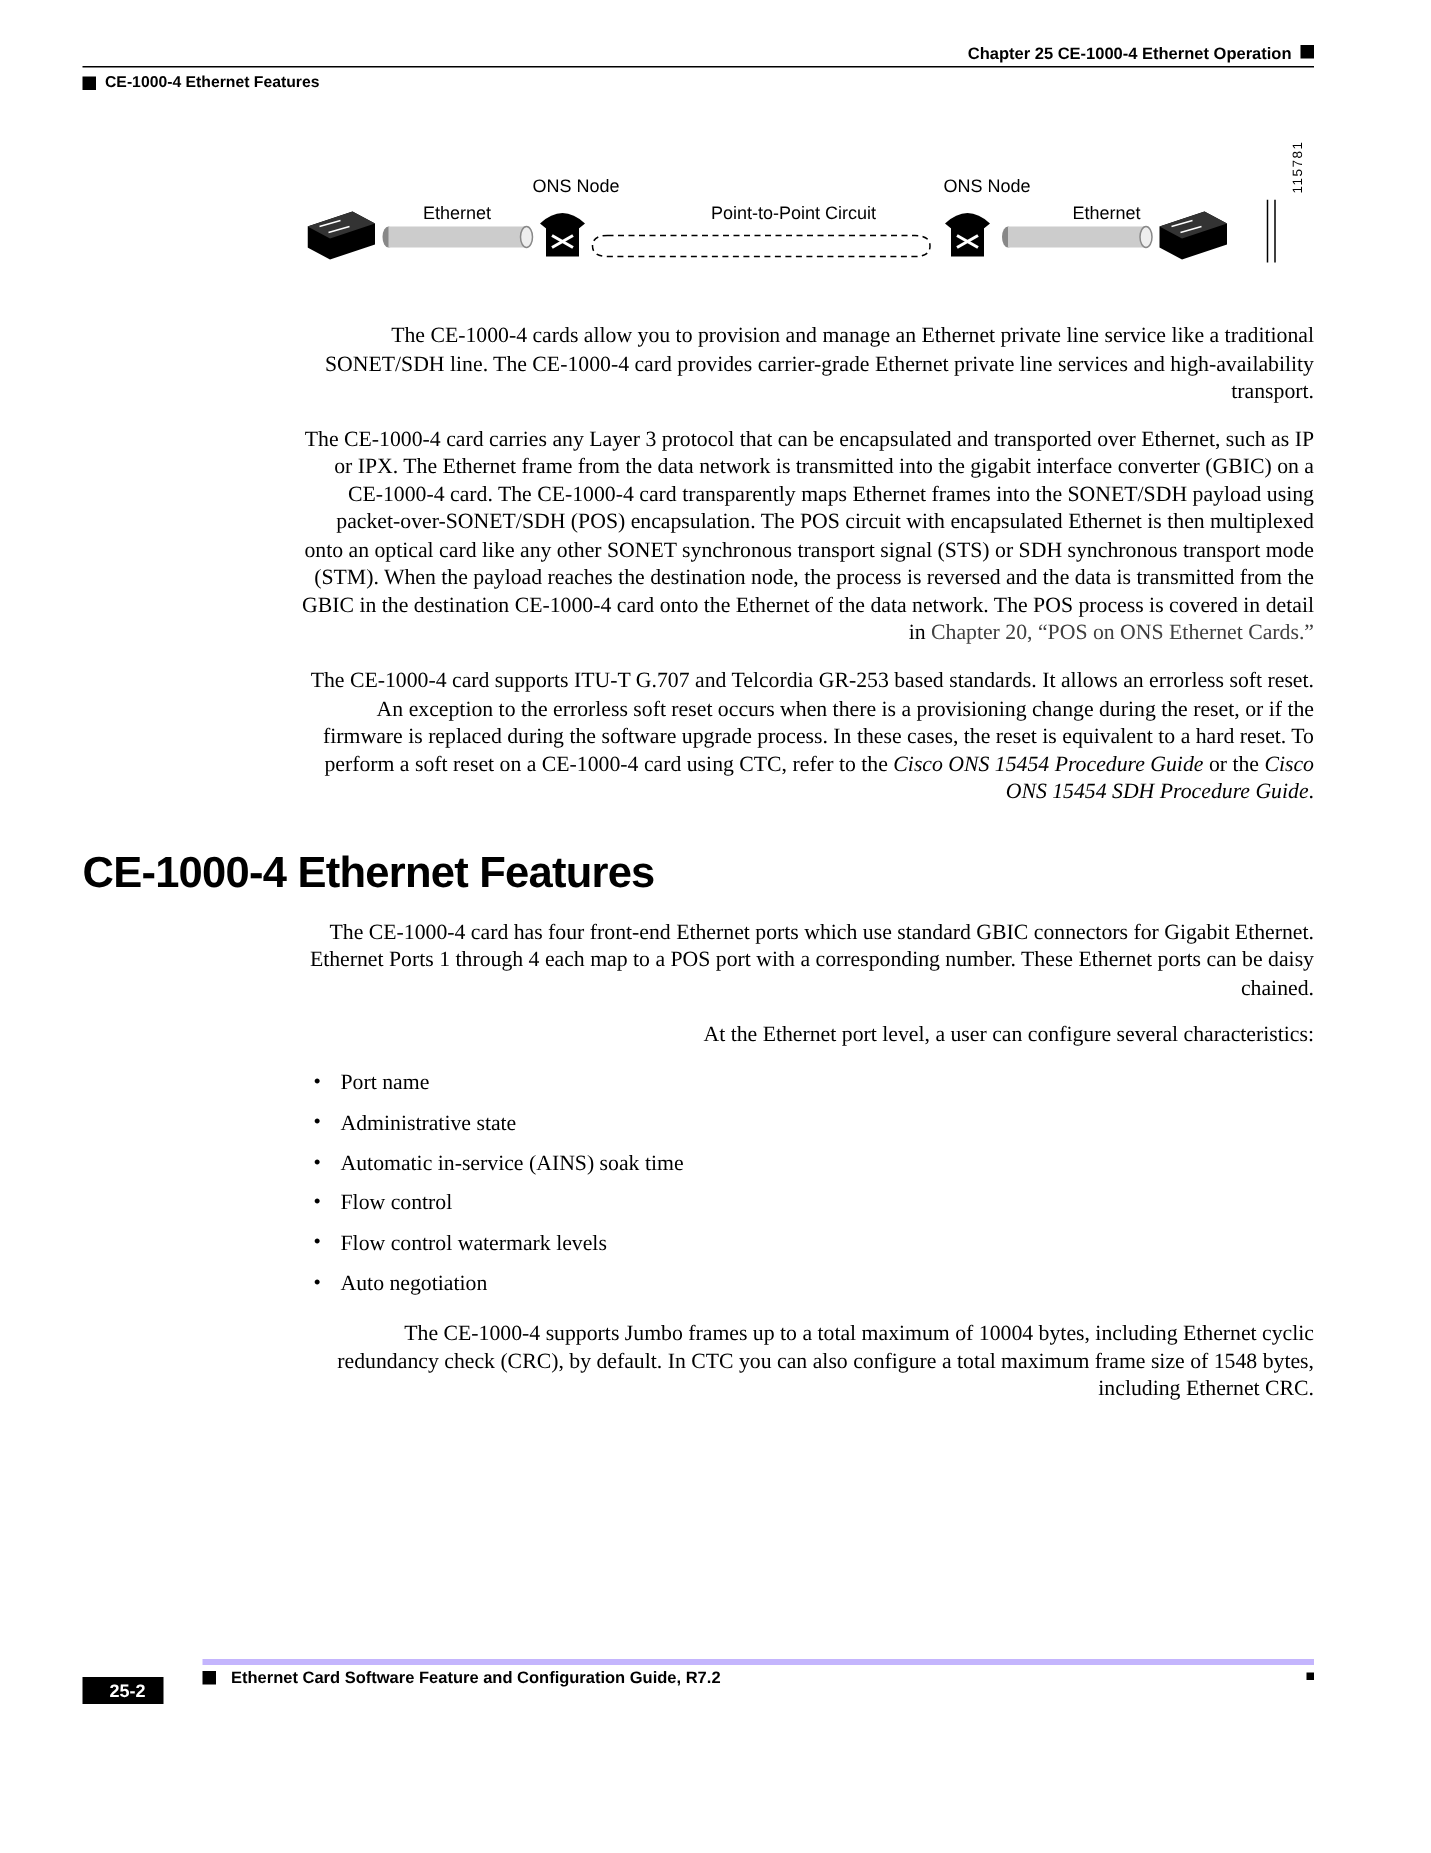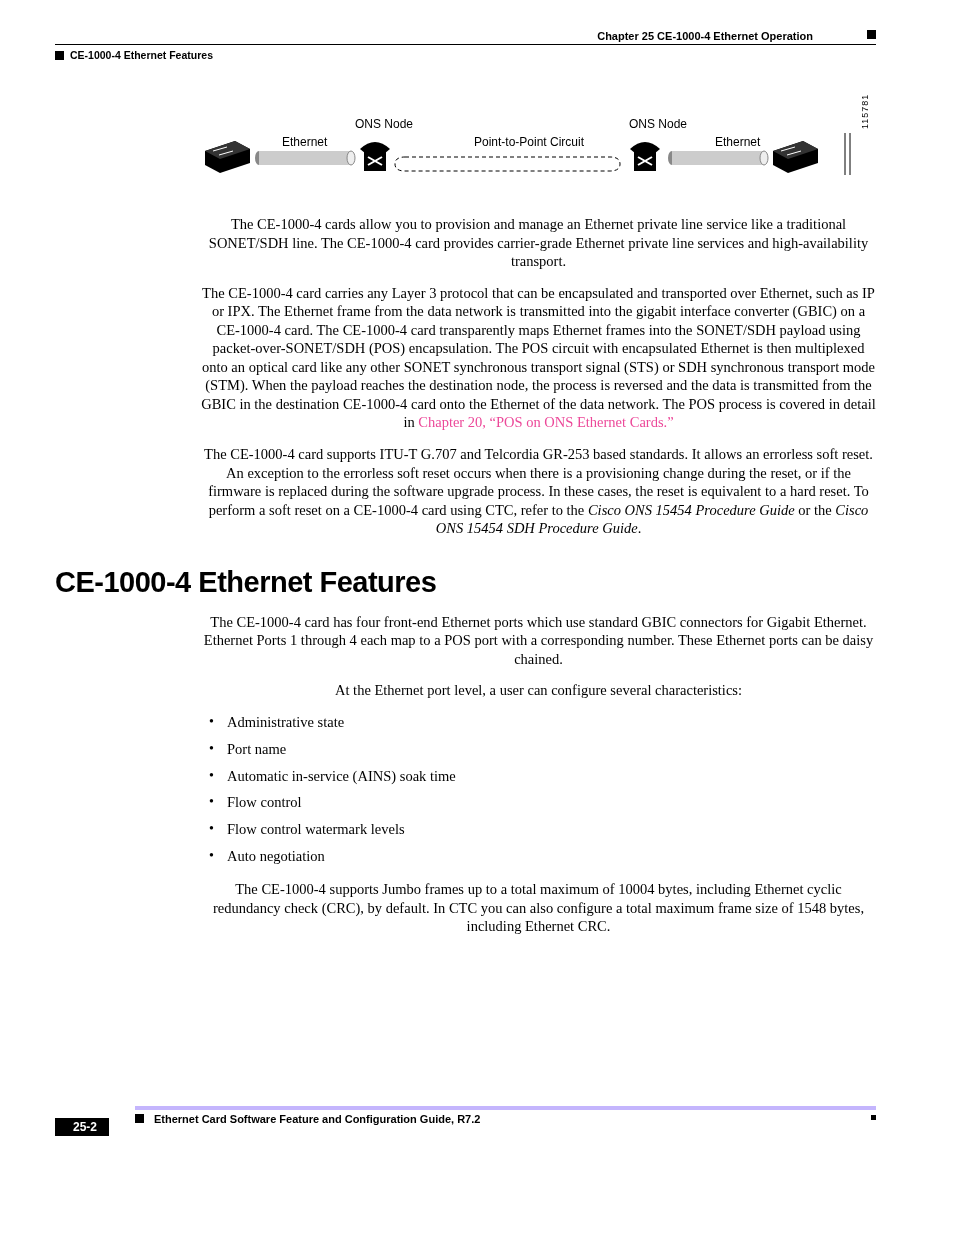--- a/index.html
+++ b/index.html
@@ -19,21 +19,20 @@
   }
   .running-header {
     display: flex;
     justify-content: flex-end;
     font-family: Arial, Helvetica, sans-serif;
     font-size: 11px;
     font-weight: bold;
     border-bottom: 1px solid #000;
     padding-bottom: 2px;
     margin-bottom: 4px;
-    gap: 48px;
   }
   .running-header .square {
     width: 9px;
     height: 9px;
     background: #000;
     margin-left: 6px;
   }
   .running-subheader {
     display: flex;
     align-items: center;
@@ -67,22 +66,22 @@
   .figure .label-ons-right { position:absolute; left:424px; top:-4px;}
   .figure .label-eth-left { position:absolute; left:77px; top:14px;}
   .figure .label-eth-right { position:absolute; left:510px; top:14px;}
   .figure .label-ptp { position:absolute; left:269px; top:14px;}
   .figure .sidecode { position:absolute; left:655px; top:8px; font-size:9px; transform: rotate(-90deg); transform-origin: left top; letter-spacing:1px;}
   .figure svg { position:absolute; top:12px; left:0;}
   .body-text {
     margin-left: 146px;
     line-height: 1.28;
   }
-  .body-text p { margin: 0 0 13px 0; text-align: center;}
-  .body-text a { color: #ec4899; text-decoration: none;}
+  .body-text p { margin: 0 0 13px 0; text-align: right;}
+  .body-text a { color: #404040; text-decoration: none;}
   .body-text em { font-style: italic;}
   h1.section {
     font-family: Arial, Helvetica, sans-serif;
     font-size: 29px;
     font-weight: 600;
     letter-spacing: -0.5px;
     margin: 28px 0 14px 0;
   }
   ul.bullets {
     list-style: none;
@@ -215,22 +214,22 @@
     <p><span>The CE-1000-4 card carries any Layer 3 protocol that can be encapsulated and transported over Ethernet, such as IP or IPX. The Ethernet frame from the data network is transmitted into the gigabit interface converter (GBIC) on a CE-1000-4 card. The CE-1000-4 card transparently maps Ethernet frames into the SONET/SDH payload using packet-over-SONET/SDH (POS) encapsulation. The POS circuit with encapsulated Ethernet is then multiplexed onto an optical card like any other SONET synchronous transport signal (STS) or SDH synchronous transport mode (STM). When the payload reaches the destination node, the process is reversed and the data is transmitted from the GBIC in the destination CE-1000-4 card onto the Ethernet of the data network. The POS process is covered in detail in </span><a href="#">Chapter 20, “POS on ONS Ethernet Cards.”</a></p>
     <p><span>The CE-1000-4 card supports ITU-T G.707 and Telcordia GR-253 based standards. It allows an errorless soft reset. An exception to the errorless soft reset occurs when there is a provisioning change during the reset, or if the firmware is replaced during the software upgrade process. In these cases, the reset is equivalent to a hard reset. To perform a soft reset on a CE-1000-4 card using CTC, refer to the </span><em>Cisco ONS 15454 Procedure Guide</em><span> or the </span><em>Cisco ONS 15454 SDH Procedure Guide</em><span>.</span></p>
   </div>
 
   <h1 class="section">CE-1000-4 Ethernet Features</h1>
 
   <div class="body-text">
     <p>The CE-1000-4 card has four front-end Ethernet ports which use standard GBIC connectors for Gigabit Ethernet. Ethernet Ports 1 through 4 each map to a POS port with a corresponding number. These Ethernet ports can be daisy chained.</p>
     <p>At the Ethernet port level, a user can configure several characteristics:</p>
     <ul class="bullets">
+      <li>Port name</li>
       <li>Administrative state</li>
-      <li>Port name</li>
       <li>Automatic in-service (AINS) soak time</li>
       <li>Flow control</li>
       <li>Flow control watermark levels</li>
       <li>Auto negotiation</li>
     </ul>
     <p>The CE-1000-4 supports Jumbo frames up to a total maximum of 10004 bytes, including Ethernet cyclic redundancy check (CRC), by default. In CTC you can also configure a total maximum frame size of 1548 bytes, including Ethernet CRC.</p>
   </div>
 
   <div class="footer">
     <div class="rule">

